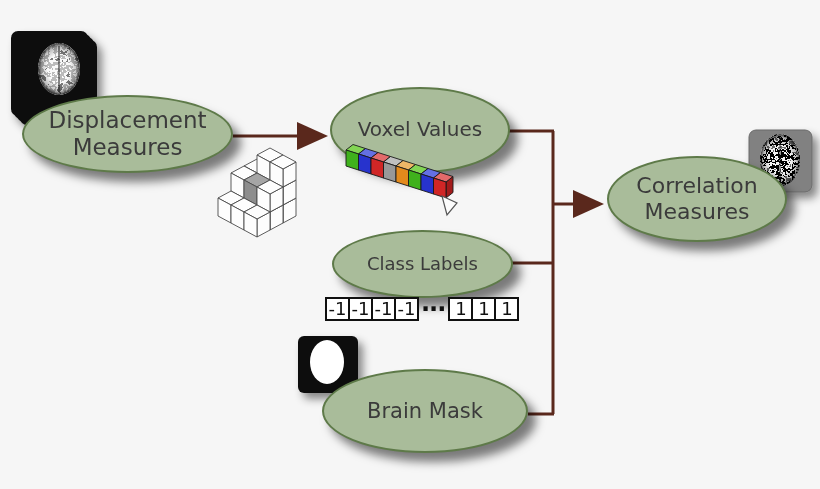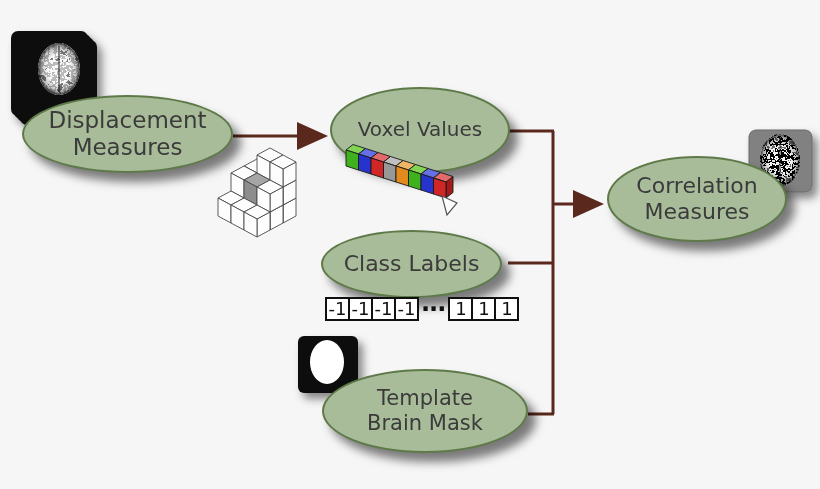--- a/index.html
+++ b/index.html
@@ -19,21 +19,21 @@
   .chead{fill:var(--connector);stroke:none}
   .node{
     position:absolute;z-index:2;box-sizing:border-box;border-radius:50%;
     background:var(--node-fill);border:2px solid var(--node-border);
     color:var(--node-text);display:flex;flex-direction:column;
     justify-content:center;text-align:center;
     line-height:1.18;box-shadow:8px 9px 10px rgba(0,0,0,.5);
   }
   #node-displacement{left:22px;top:95px;width:211px;height:78px;font-size:23px}
   #node-voxel{left:330px;top:87px;width:180px;height:86px;font-size:20px}
-  #node-class{left:321px;top:230px;width:181px;height:68px;font-size:22px}
+  #node-class{left:332px;top:230px;width:181px;height:68px;font-size:18px}
   #node-template{left:322px;top:369px;width:206px;height:84px;font-size:21px}
   #node-correlation{left:607px;top:156px;width:180px;height:86px;font-size:22px}
   .labelrow{
     position:absolute;left:325px;top:297px;z-index:4;display:flex;align-items:center;
   }
   .lbox{
     display:block;width:21px;height:20px;border:2px solid #101010;background:#fff;
     color:#101010;font-size:18px;line-height:20px;text-align:center;margin-right:-2px;
   }
   .ldots{
@@ -178,21 +178,20 @@
   <span>Displacement</span>
   <span>Measures</span>
 </div>
 <div class="node" id="node-voxel">
   <span>Voxel Values</span>
 </div>
 <div class="node" id="node-class">
   <span>Class Labels</span>
 </div>
 <div class="node" id="node-template">
-  <span>Template</span>
   <span>Brain Mask</span>
 </div>
 <div class="node" id="node-correlation">
   <span>Correlation</span>
   <span>Measures</span>
 </div>
 
 <div class="labelrow">
   <span class="lbox">-1</span>
   <span class="lbox">-1</span>

